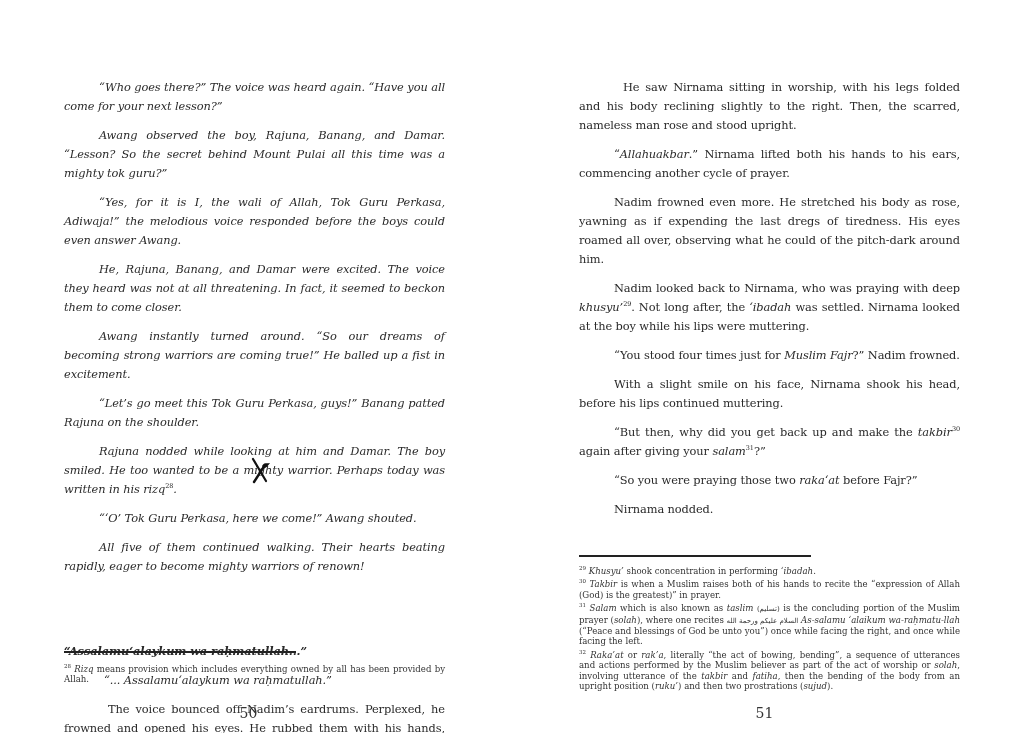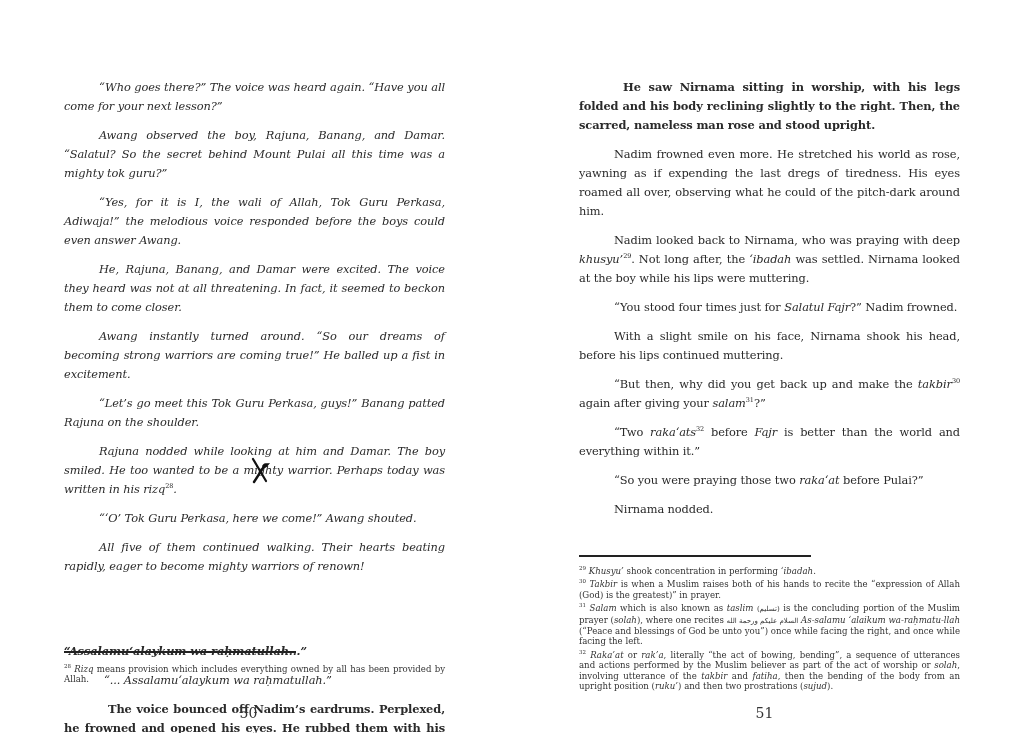--- a/index.html
+++ b/index.html
@@ -41,21 +41,21 @@
     .page-left .body-text { top: 64px; }
     .page-right .body-text { top: 64px; }
 
     .para {
       margin: 0 0 10px 0;
       text-indent: 35px;
     }
     .para.italic { font-style: italic; }
     .para.no-indent { text-indent: 0; font-weight: bold; }
     .para.indent-small { text-indent: 40px; }
-    .para.indent-large { text-indent: 44px; font-weight: bold; }
+    .para.indent-large { text-indent: 44px; }
 
     sup.fn {
       font-size: 6.5px;
       vertical-align: super;
       line-height: 0;
       font-style: normal;
     }
     em { font-style: italic; }
 
     .ornament {
@@ -106,21 +106,21 @@
     .page-right .page-number { left: -5px; }
   </style>
 </head>
 <body>
 
 <div class="spread">
 
   <div class="page page-left">
     <div class="body-text">
       <p class="para italic">“Who goes there?” The voice was heard again. “Have you all come for your next lesson?”</p>
-      <p class="para italic">Awang observed the boy, Rajuna, Banang, and Damar. “Salatul? So the secret behind Mount Pulai all this time was a mighty tok guru?”</p>
+      <p class="para italic">Awang observed the boy, Rajuna, Banang, and Damar. “Lesson? So the secret behind Mount Pulai all this time was a mighty tok guru?”</p>
       <p class="para italic">“Yes, for it is I, the wali of Allah, Tok Guru Perkasa, Adiwaja!” the melodious voice responded before the boys could even answer Awang.</p>
       <p class="para italic">He, Rajuna, Banang, and Damar were excited. The voice they heard was not at all threatening. In fact, it seemed to beckon them to come closer.</p>
       <p class="para italic">Awang instantly turned around. “So our dreams of becoming strong warriors are coming true!” He balled up a fist in excitement.</p>
       <p class="para italic">“Let’s go meet this Tok Guru Perkasa, guys!” Banang patted Rajuna on the shoulder.</p>
       <p class="para italic"><span>Rajuna nodded while looking at him and Damar. The boy smiled. He too wanted to be a mighty warrior. Perhaps today was written in his rizq</span><sup class="fn">28</sup><span>.</span></p>
       <p class="para italic">“‘O’ Tok Guru Perkasa, here we come!” Awang shouted.</p>
       <p class="para italic">All five of them continued walking. Their hearts beating rapidly, eager to become mighty warriors of renown!</p>
 
       <div style="height:56px"></div>
 
@@ -138,27 +138,27 @@
     <div class="footnote-rule"></div>
     <div class="footnotes">
       <p class="footnote"><sup>28</sup> <em>Rizq</em><span> means provision which includes everything owned by all has been provided by Allah.</span></p>
     </div>
     <div class="page-number">50</div>
   </div>
 
   <div class="page page-right">
     <div class="body-text">
       <p class="para indent-large">He saw Nirnama sitting in worship, with his legs folded and his body reclining slightly to the right. Then, the scarred, nameless man rose and stood upright.</p>
-      <p class="para">Nadim frowned even more. He stretched his world as rose, yawning as if expending the last dregs of tiredness. His eyes roamed all over, observing what he could of the pitch-dark around him.</p>
+      <p class="para">“<em>Allahuakbar</em><span>.” Nirnama lifted both his hands to his ears, commencing another cycle of prayer.</span></p>
+      <p class="para">Nadim frowned even more. He stretched his body as rose, yawning as if expending the last dregs of tiredness. His eyes roamed all over, observing what he could of the pitch-dark around him.</p>
       <p class="para"><span>Nadim looked back to Nirnama, who was praying with deep </span><em>khusyu’</em><sup class="fn">29</sup><span>. Not long after, the </span><em>‘ibadah</em><span> was settled. Nirnama looked at the boy while his lips were muttering.</span></p>
-      <p class="para"><span>“You stood four times just for </span><em>Salatul Fajr</em><span>?” Nadim frowned.</span></p>
+      <p class="para"><span>“You stood four times just for </span><em>Muslim Fajr</em><span>?” Nadim frowned.</span></p>
       <p class="para">With a slight smile on his face, Nirnama shook his head, before his lips continued muttering.</p>
       <p class="para"><span>“But then, why did you get back up and make the </span><em>takbir</em><sup class="fn">30</sup><span> again after giving your </span><em>salam</em><sup class="fn">31</sup><span>?”</span></p>
-      <p class="para"><span>“Two </span><em>raka‘ats</em><sup class="fn">32</sup><span>  before </span><em>Fajr</em><span> is better than the world and everything within it.”</span></p>
-      <p class="para"><span>“So you were praying those two </span><em>raka‘at</em><span> before Pulai?”</span></p>
+      <p class="para"><span>“So you were praying those two </span><em>raka‘at</em><span> before Fajr?”</span></p>
       <p class="para">Nirnama nodded.</p>
     </div>
 
     <div class="footnote-rule"></div>
     <div class="footnotes">
       <p class="footnote"><sup>29</sup> <em>Khusyu’</em><span> shook concentration in performing </span><em>‘ibadah</em><span>.</span></p>
       <p class="footnote"><sup>30</sup> <em>Takbir</em><span> is when a Muslim raises both of his hands to recite the “expression of Allah (God) is the greatest)” in prayer.</span></p>
       <p class="footnote"><sup>31</sup> <em>Salam</em><span> which is also known as </span><em>taslim</em> <span style="font-size:7px">(تسليم)</span><span> is the concluding portion of the Muslim prayer (</span><em>solah</em><span>), where one recites </span><span style="font-size:7px" dir="rtl">السلام عليكم ورحمة الله</span> <em>As-salamu ‘alaikum wa-raḥmatu-llah</em><span> (“Peace and blessings of God be unto you”) once while facing the right, and once while facing the left.</span></p>
       <p class="footnote"><sup>32</sup> <em>Raka’at</em><span> or </span><em>rak’a</em><span>, literally “the act of bowing, bending”, a sequence of utterances and actions performed by the Muslim believer as part of the act of worship or </span><em>solah</em><span>, involving utterance of the </span><em>takbir</em><span> and </span><em>fatiha</em><span>, then the bending of the body from an upright position (</span><em>ruku’</em><span>) and then two prostrations (</span><em>sujud</em><span>).</span></p>
     </div>

